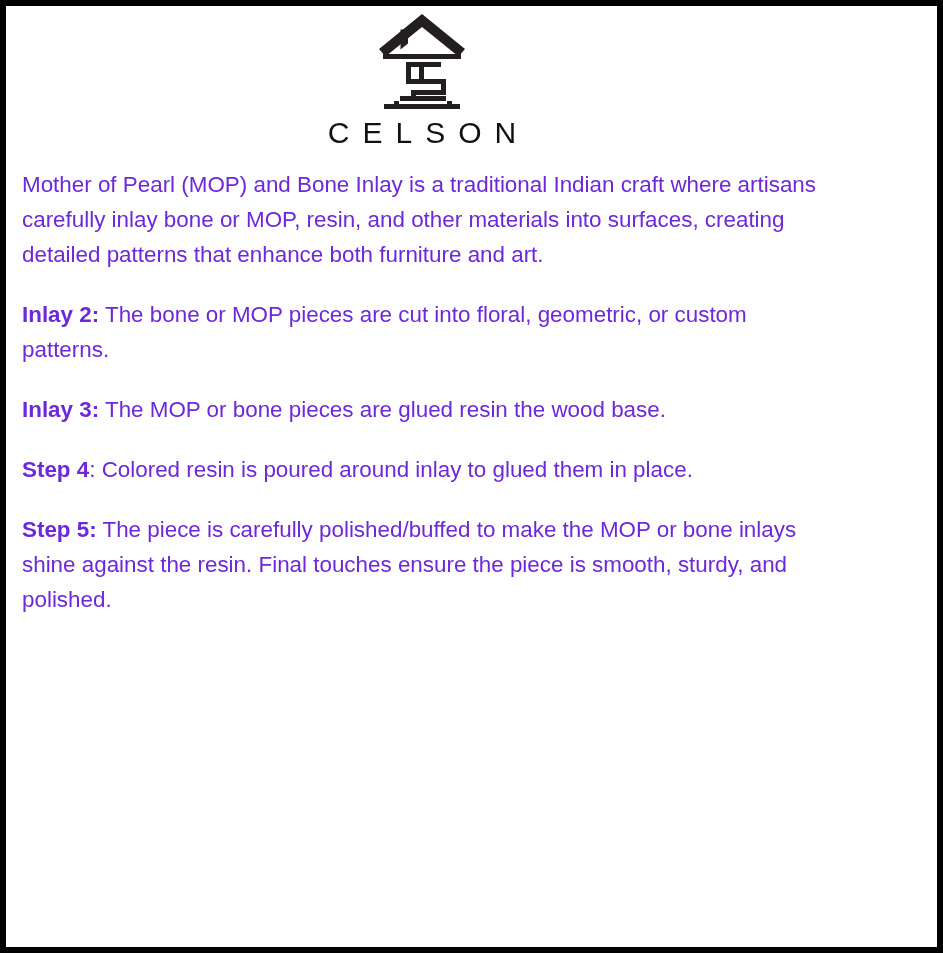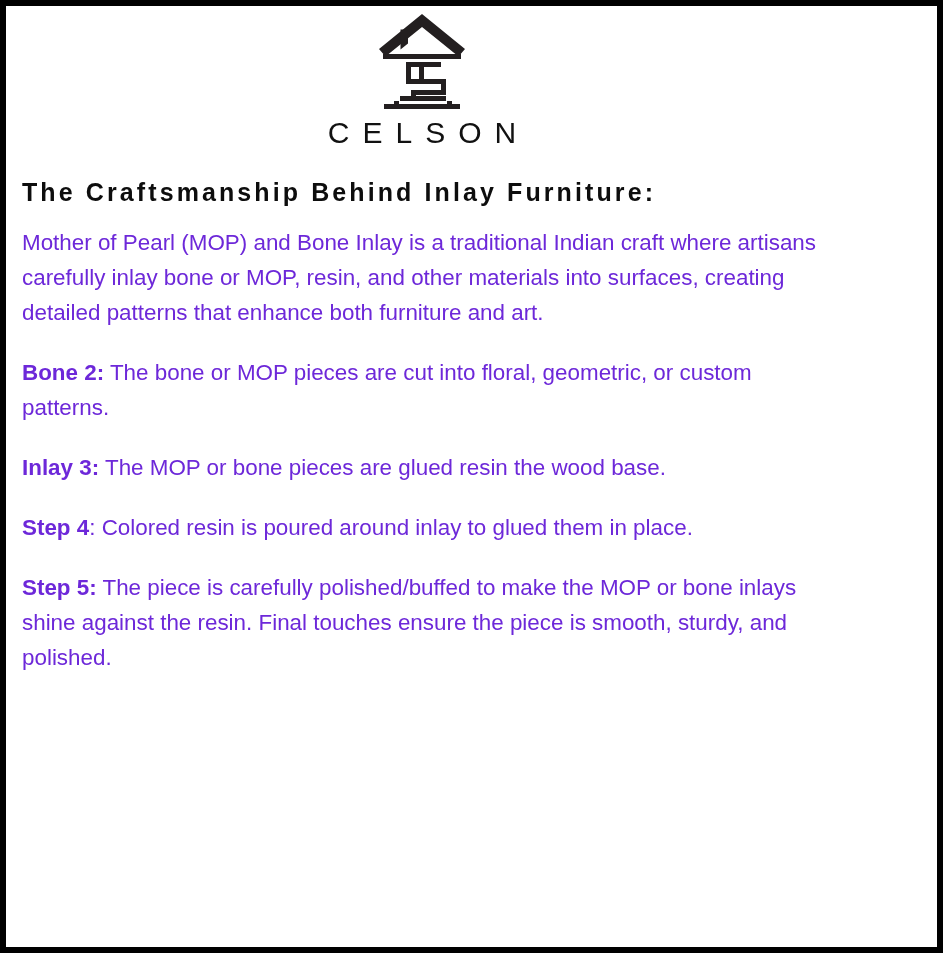--- a/index.html
+++ b/index.html
@@ -131,29 +131,28 @@
 
           <rect x="18" y="91" width="5" height="5"></rect>
           <rect x="71" y="91" width="5" height="5"></rect>
 
           <rect x="8" y="94" width="76" height="5"></rect>
         </g>
       </svg>
       <div class="brand-name">CELSON</div>
     </div>
 
-    <h1 class="doc-heading">The Craftsmanship Behind Inlay Furniture:</h1>
 
     <div class="body-copy">
 
       <p class="para">Mother of Pearl (MOP) and Bone Inlay is a traditional Indian craft where artisans carefully inlay bone or MOP, resin, and other materials into surfaces, creating detailed patterns that enhance both furniture and art.</p>
 
 
 
-      <p class="para"><span class="step-label">Bone 2:</span><span> The bone or MOP pieces are cut into floral, geometric, or custom patterns.</span></p>
+      <p class="para"><span class="step-label">Inlay 2:</span><span> The bone or MOP pieces are cut into floral, geometric, or custom patterns.</span></p>
 
       <p class="para"><span class="step-label">Inlay 3:</span><span> The MOP or bone pieces are glued resin the wood base.</span></p>
 
       <p class="para"><span class="step-label">Step 4</span><span>: Colored resin is poured around inlay to glued them in place.</span></p>
 
       <p class="para"><span class="step-label">Step 5:</span><span> The piece is carefully polished/buffed to make the MOP or bone inlays shine against the resin. Final touches ensure the piece is smooth, sturdy, and polished.</span></p>
 
     </div>
   </div>
 </div>

